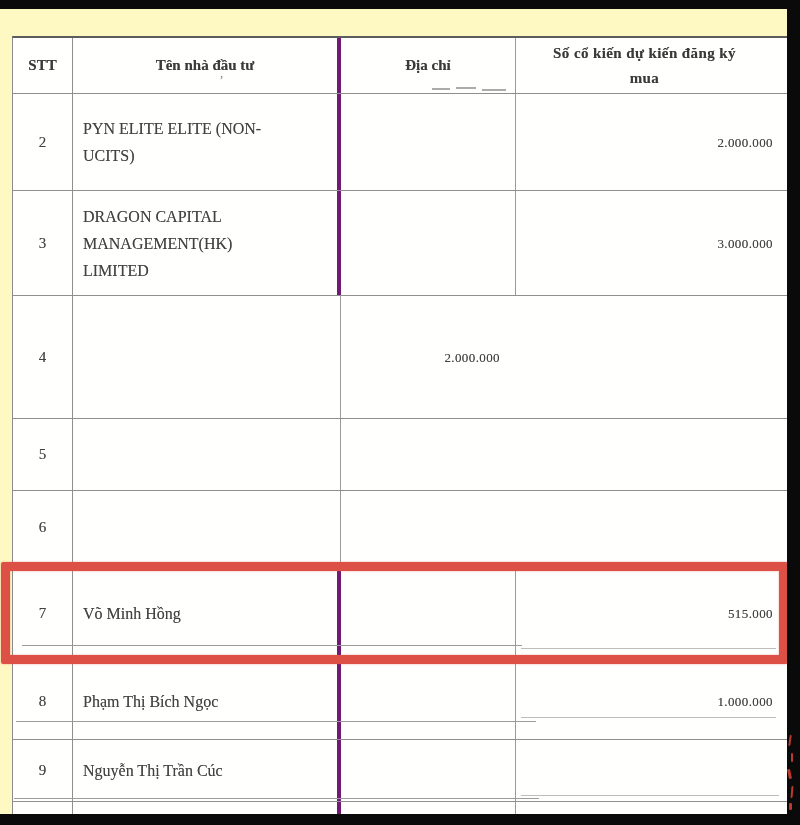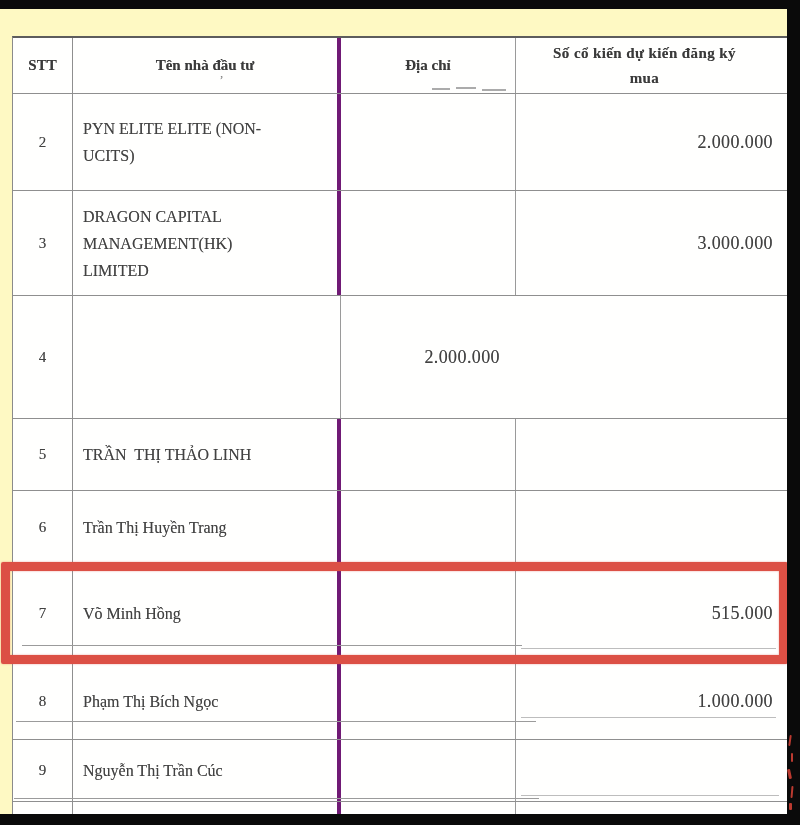--- a/index.html
+++ b/index.html
@@ -25,21 +25,21 @@
     border-bottom:1px solid #8f8f8f;box-sizing:border-box;
   }
   .cell{
     box-sizing:border-box;display:flex;align-items:center;
     font-size:16px;line-height:27px;
     text-shadow:0 0 .5px rgba(40,40,40,.45);
   }
   .c-stt{justify-content:center;border-right:1px solid #8f8f8f;font-size:15px;}
   .c-name{padding-left:10px;border-right:4px solid #701a75;white-space:pre-wrap;}
   .c-addr{border-right:1px solid #9a9a9a;font-family:Liberation Serif, serif;}
-  .c-shares{justify-content:flex-end;padding-right:16px;font-size:18px;letter-spacing:.4px;}
+  .c-shares{justify-content:flex-end;padding-right:16px;font-size:13px;letter-spacing:.4px;}
   .thead{height:56px;}
   .thead .cell{
     justify-content:center;align-items:center;text-align:center;
     font-weight:bold;font-size:15px;line-height:25px;color:#3a3a3a;
     padding-left:0;white-space:pre-wrap;
   }
   .partial-row{height:14px;border-bottom:none;}
 
   
   .highlight{
@@ -85,26 +85,24 @@
           <div class="cell c-addr"></div>
           <div class="cell c-shares">3.000.000</div>
         </div>
         <div class="trow" style="height: 123px;">
           <div class="cell c-stt">4</div>
           <div class="cell c-addr"></div>
           <div class="cell c-shares">2.000.000</div>
         </div>
         <div class="trow" style="height: 72px;">
           <div class="cell c-stt">5</div>
-          <div class="cell c-name">TRẦN  THỊ THẢO LINH</div>
           <div class="cell c-addr"></div>
         </div>
         <div class="trow" style="height: 74px;">
           <div class="cell c-stt">6</div>
-          <div class="cell c-name">Trần Thị Huyền Trang</div>
           <div class="cell c-addr"></div>
         </div>
         <div class="trow" style="height: 98px;">
           <div class="cell c-stt">7</div>
           <div class="cell c-name">Võ Minh Hồng</div>
           <div class="cell c-addr"></div>
           <div class="cell c-shares">515.000</div>
         </div>
         <div class="trow" style="height: 77px;">
           <div class="cell c-stt">8</div>

